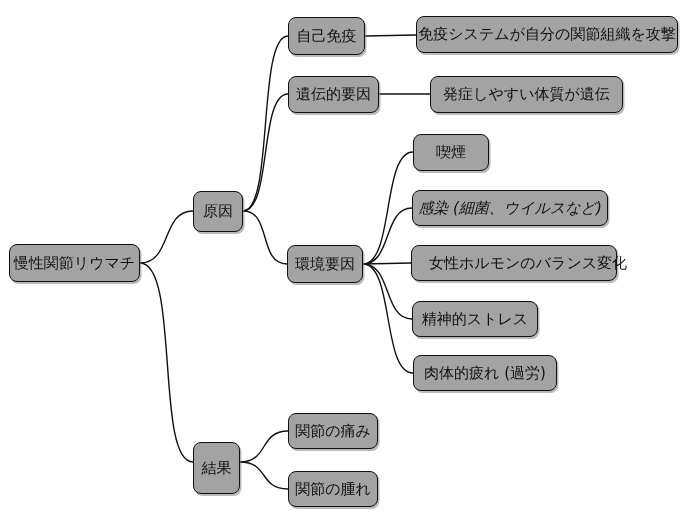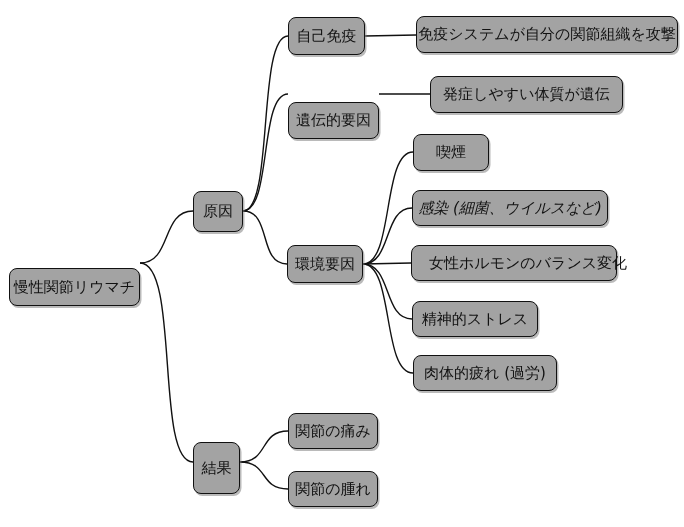--- a/index.html
+++ b/index.html
@@ -60,29 +60,29 @@
     <path d="M 379,94 L 430,94"></path>
     <path d="M 363,264 C 394,264 382,152 413,152"></path>
     <path d="M 363,264 C 392,264 383,208 412,208"></path>
     <path d="M 363,264 L 411,263"></path>
     <path d="M 363,264 C 392,264 383,319 412,319"></path>
     <path d="M 363,264 C 394,264 382,373 413,373"></path>
     <path d="M 240,462 C 269,462 259,431 288,431"></path>
     <path d="M 240,462 C 269,462 259,489 288,489"></path>
   </svg>
 
-  <div class="node" style="left:9px;   top:244px; width:131px; height:38px;margin-top:24px;">慢性関節リウマチ</div>
+  <div class="node" style="left:9px;   top:244px; width:131px; height:38px;">慢性関節リウマチ</div>
 
   <div class="node" style="left:193px; top:191px; width:50px;  height:41px;">原因</div>
   <div class="node" style="left:193px; top:442px; width:47px;  height:52px;">結果</div>
 
   <div class="node" style="left:288px; top:17px;  width:77px;  height:38px;">自己免疫</div>
   <div class="node" style="left:416px; top:16px;  width:262px; height:37px;">免疫システムが自分の関節組織を攻撃</div>
 
-  <div class="node" style="left:288px; top:76px;  width:91px;  height:37px;margin-top:26px;">遺伝的要因</div>
+  <div class="node" style="left:288px; top:76px;  width:91px;  height:37px;">遺伝的要因</div>
   <div class="node" style="left:430px; top:76px;  width:193px; height:37px;">発症しやすい体質が遺伝</div>
 
   <div class="node" style="left:287px; top:245px; width:76px;  height:38px;">環境要因</div>
   <div class="node" style="left:413px; top:134px; width:76px;  height:37px;">喫煙</div>
   <div class="node" style="left:412px; top:190px; width:196px; height:36px;font-style:italic;">感染 (細菌、ウイルスなど)</div>
   <div class="node" style="left:411px; top:245px; width:206px; height:36px;padding-left:32px;">女性ホルモンのバランス変化</div>
   <div class="node" style="left:412px; top:301px; width:126px; height:36px;">精神的ストレス</div>
   <div class="node" style="left:413px; top:355px; width:144px; height:36px;">肉体的疲れ (過労)</div>
 
   <div class="node" style="left:288px; top:413px; width:90px;  height:36px;">関節の痛み</div>

